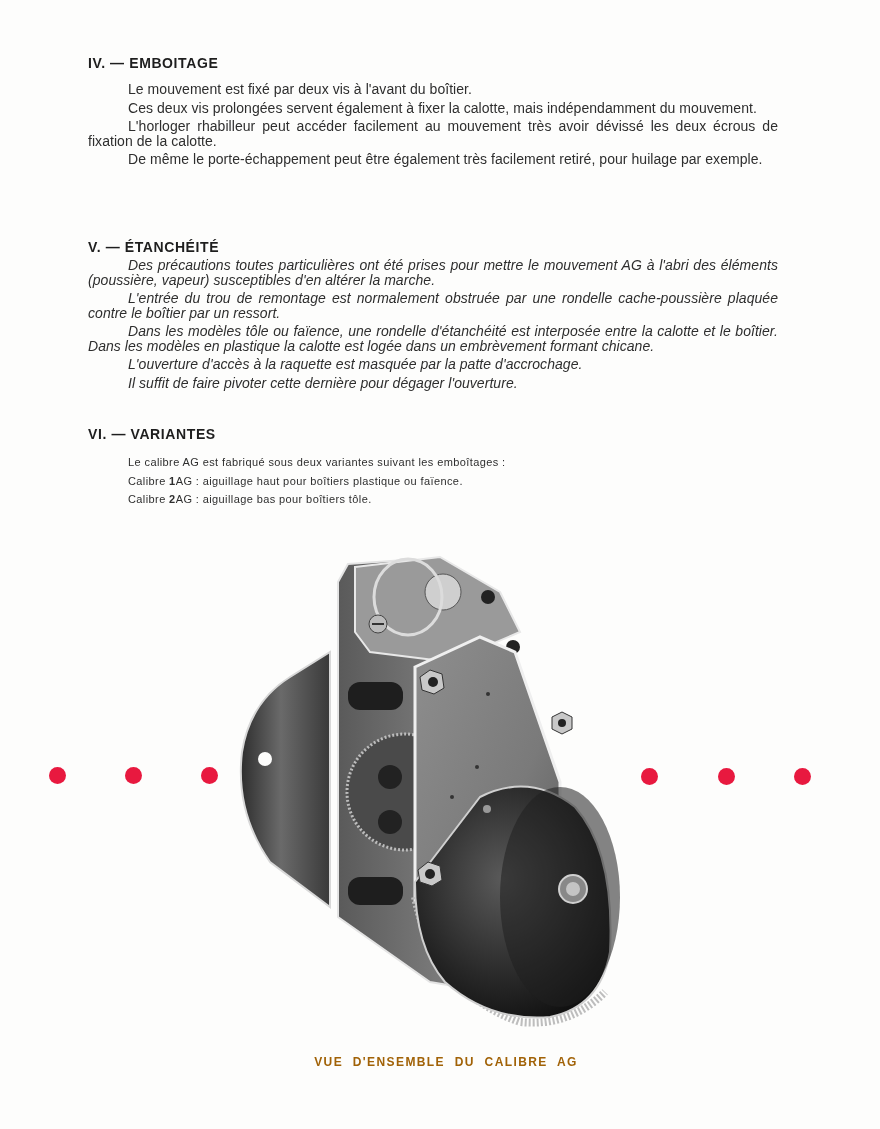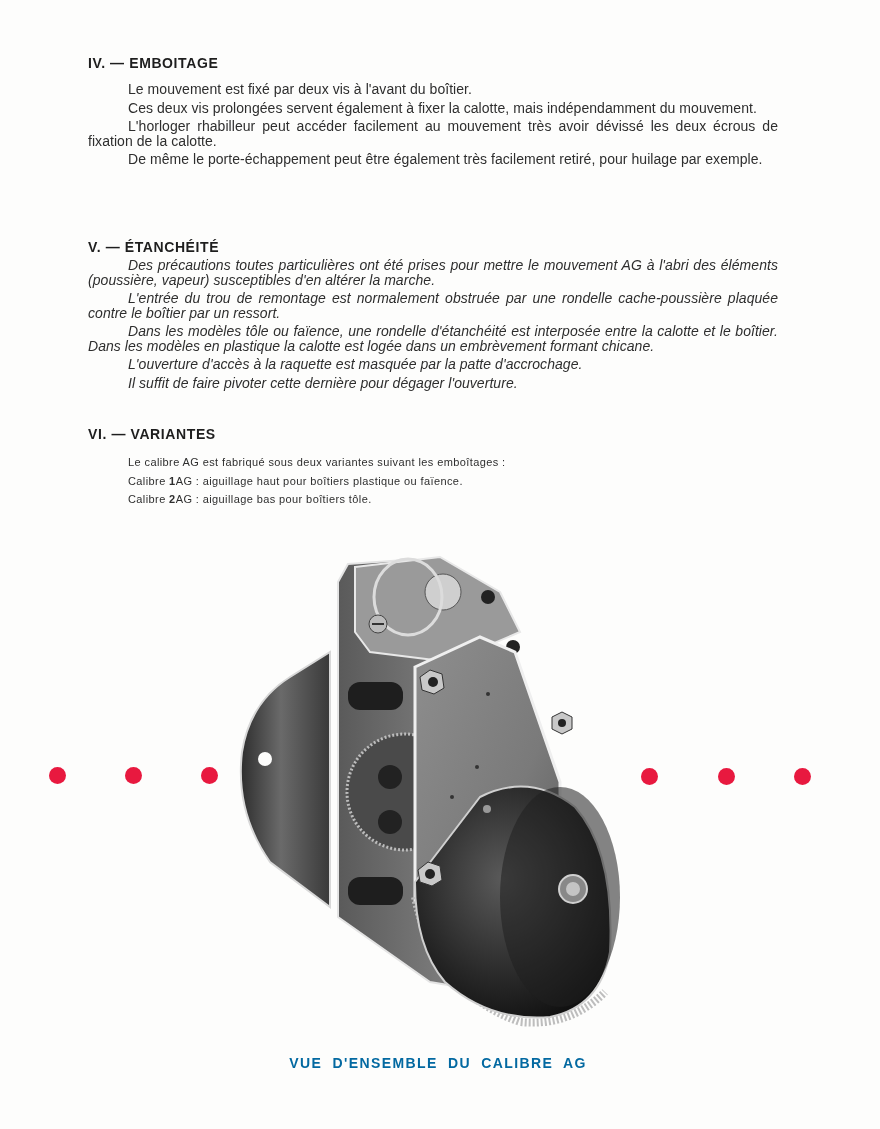--- a/index.html
+++ b/index.html
@@ -30,22 +30,22 @@
   #sec-vi .body { margin-top: 10px; padding-left: 40px; }
   .line { font-size: 11px; line-height: 18.5px; color: #2e2e2e; letter-spacing: 0.4px; }
   .line b { font-weight: bold; }
 
   .dot {
     position: absolute; width: 17px; height: 17px; border-radius: 50%;
     background: #e8193f;
   }
   .photo { position: absolute; left: 230px; top: 552px; width: 420px; height: 480px; }
   .caption {
-    position: absolute; left: 8px; width: 860px; top: 1055px; text-align: center;
-    font-weight: bold; font-size: 14px; letter-spacing: 1.4px; color: #0369a1;
+    position: absolute; left: 16px; width: 860px; top: 1055px; text-align: center;
+    font-weight: bold; font-size: 12px; letter-spacing: 1.4px; color: #a16207;
     word-spacing: 5px;
   }
 </style>
 </head>
 <body>
 
 <div class="page">
 
   <div class="section" id="sec-iv">
     <h2 class="heading">IV. — EMBOITAGE</h2>

